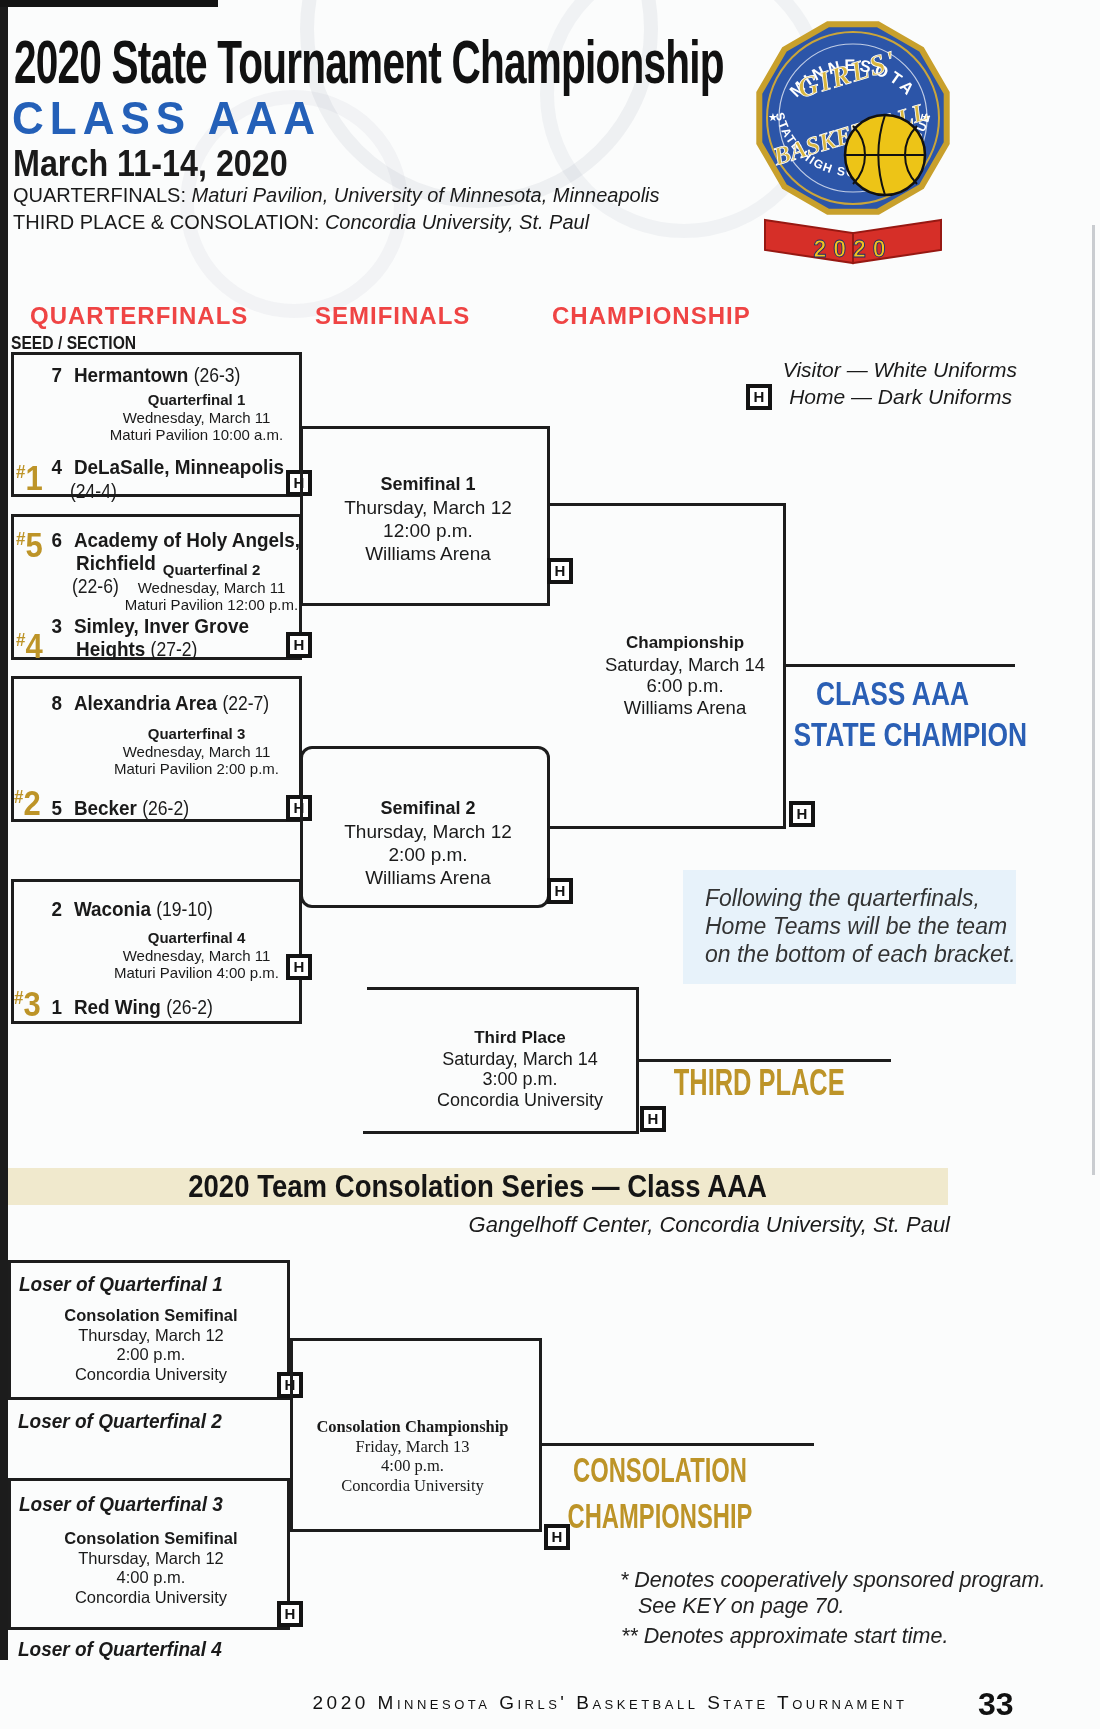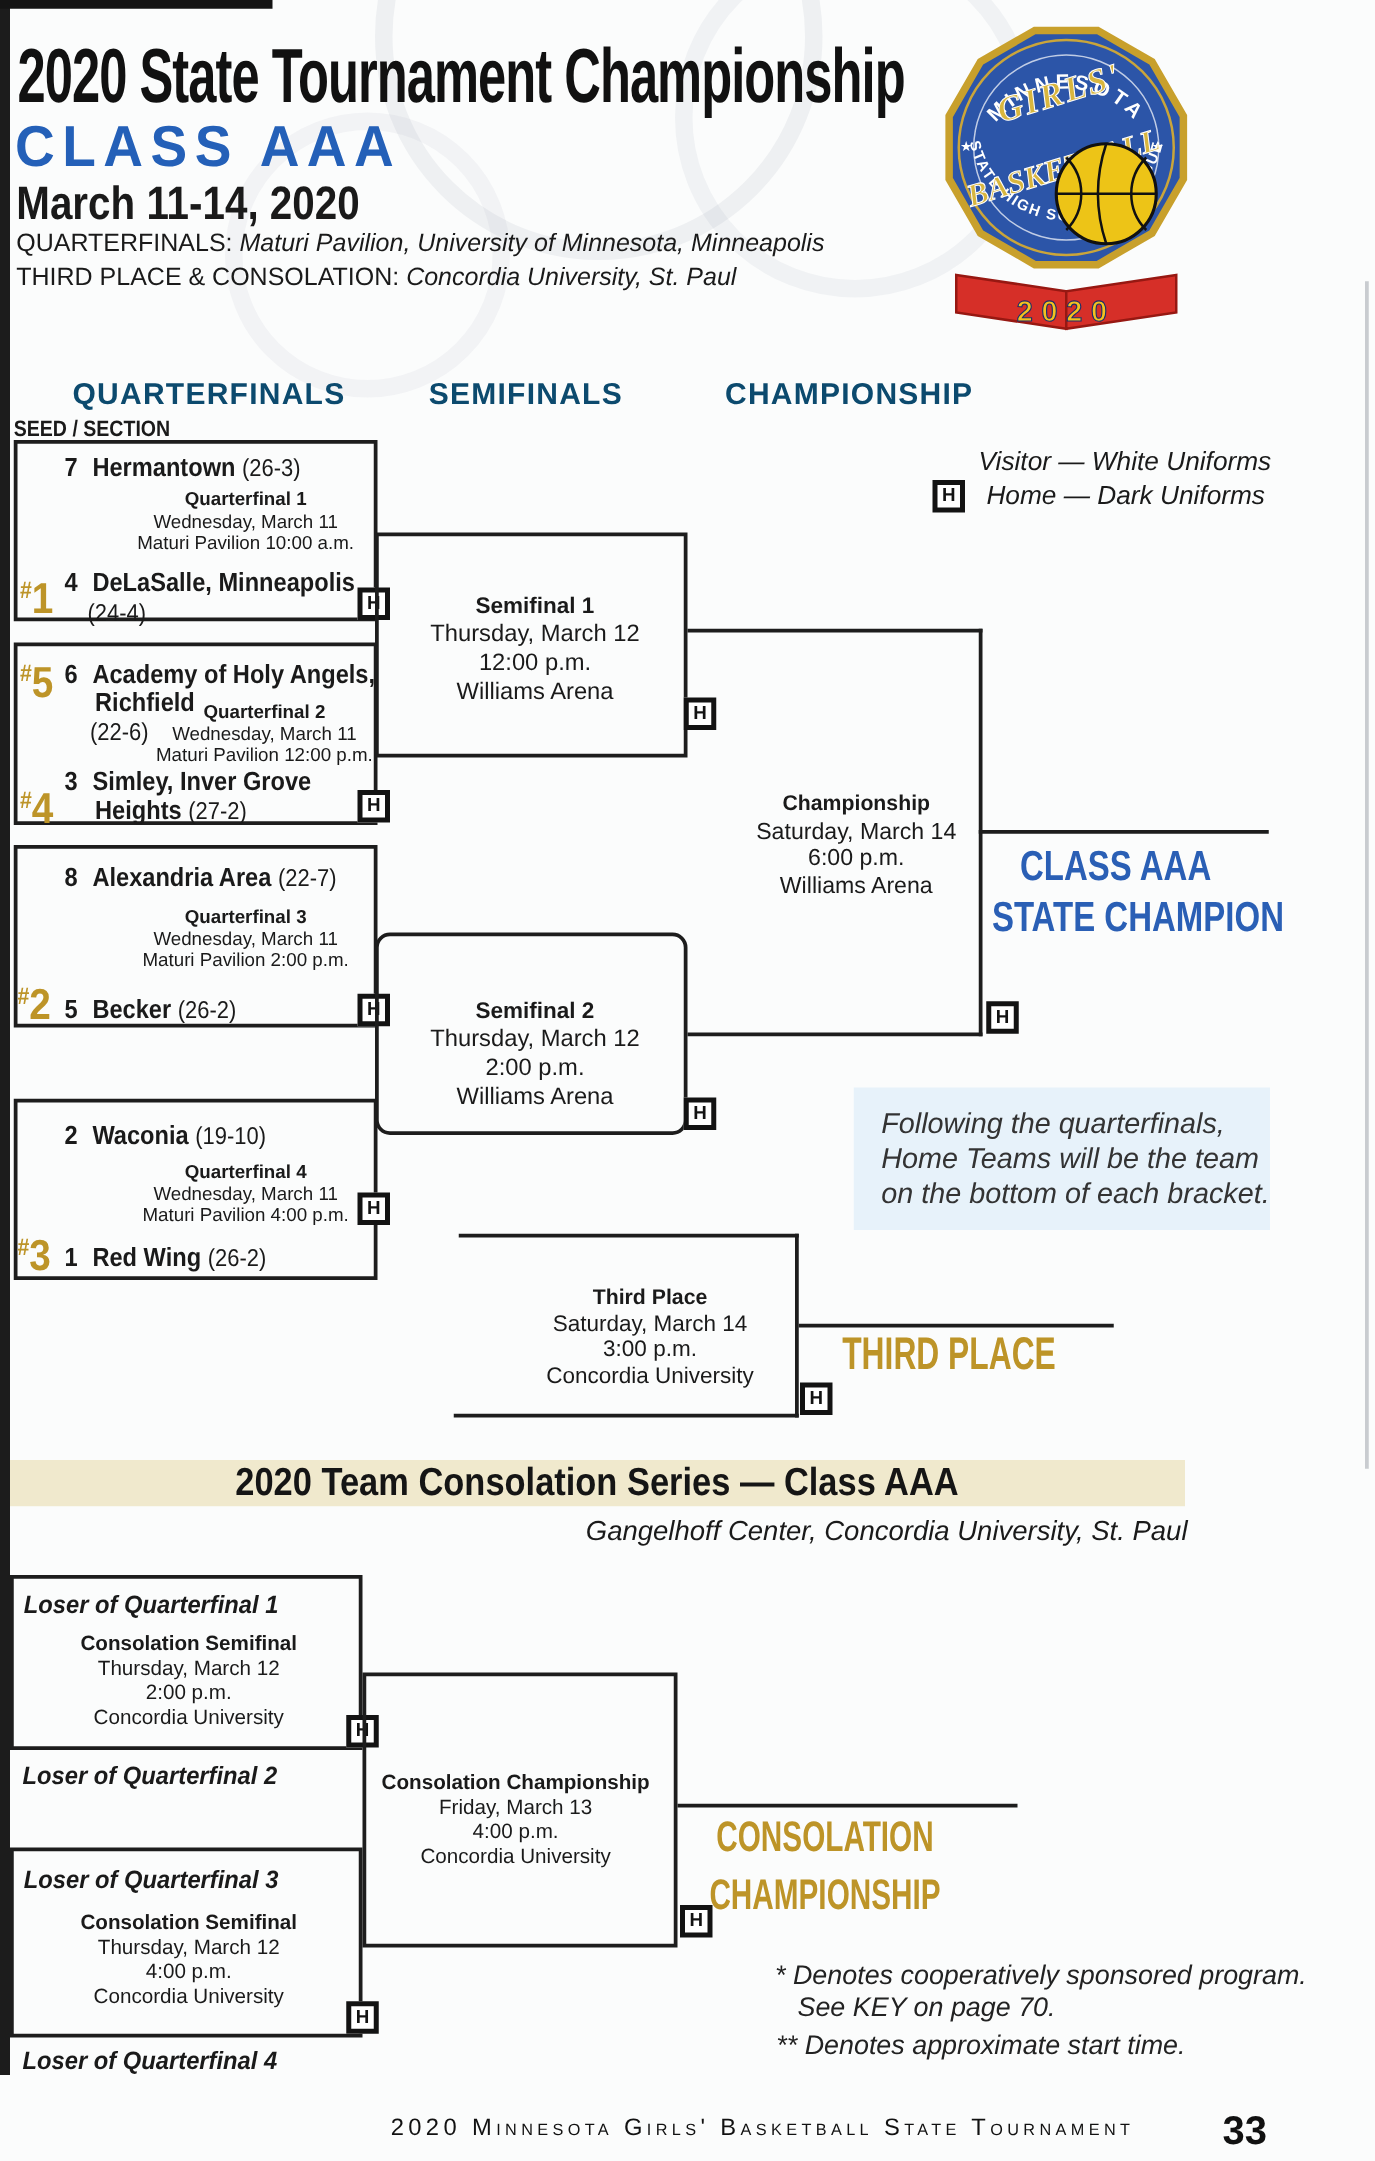--- a/index.html
+++ b/index.html
@@ -13,21 +13,21 @@
   .hmark{position:absolute;width:26px;height:26px;box-sizing:border-box;border:4px solid #131313;
          background:#fff;color:#131313;font-weight:700;font-size:15px;line-height:17px;text-align:center;}
   .title{position:absolute;font-size:52px;font-weight:700;letter-spacing:-1px;white-space:nowrap;
          transform:scale(0.78,1.18);transform-origin:0 0;color:#111;}
   .classlbl{position:absolute;font-size:44px;font-weight:700;letter-spacing:6px;color:#2460b8;
          transform:scale(1,1.05);transform-origin:0 0;white-space:nowrap;}
   .dates{position:absolute;font-size:34px;font-weight:700;transform:scale(0.95,1.1);transform-origin:0 0;white-space:nowrap;}
   .venueline{position:absolute;font-size:20px;white-space:nowrap;}
   .venueline b{font-weight:400;font-style:normal;}
   .venueline i{font-style:italic;}
-  .goldhead{position:absolute;color:#0c4a6e;font-weight:700;font-size:24px;letter-spacing:1px;white-space:nowrap;margin-left:28px;}
+  .goldhead{position:absolute;color:#ef4444;font-weight:700;font-size:24px;letter-spacing:1px;white-space:nowrap;}
   .seedsec{position:absolute;font-size:17px;font-weight:700;transform:scale(0.92,1.05);transform-origin:0 0;white-space:nowrap;}
   .legend{position:absolute;font-style:italic;font-size:21px;text-align:right;white-space:nowrap;}
   .team{position:absolute;font-size:21px;font-weight:700;white-space:nowrap;transform:scaleX(0.9);transform-origin:0 50%;}
   .team .seed{display:inline-block;width:24px;text-align:center;margin-right:7px;}
   .team .rec{font-weight:400;font-size:19.5px;}
   .ginfo{position:absolute;text-align:center;font-size:15px;line-height:17.5px;}
   .ginfo .t{font-weight:700;}
   .sfinfo{position:absolute;text-align:center;font-size:19px;line-height:23px;}
   .sfinfo .t{font-weight:700;font-size:18px;}
   .minfo{position:absolute;text-align:center;font-size:18px;line-height:20.5px;}
@@ -274,21 +274,21 @@
     <div class="cinfo" style="left:20px;top:48px;width:240px;">
       <div class="t">Consolation Semifinal</div>
       <div>Thursday, March 12</div>
       <div>4:00 p.m.</div>
       <div>Concordia University</div>
     </div>
   </div>
   <div class="hmark" style="left:277px;top:1601px;">H</div>
   <div class="entrant" style="left:18px;top:1638px;">Loser of Quarterfinal 4</div>
 
-  <div class="box" style="left:290px;top:1338px;width:252px;height:220px;">
+  <div class="box" style="left:290px;top:1338px;width:252px;height:194px;font-family:Liberation Serif, serif;">
     <div class="cinfo" style="left:2px;top:76px;width:235px;">
       <div class="t">Consolation Championship</div>
       <div>Friday, March 13</div>
       <div>4:00 p.m.</div>
       <div>Concordia University</div>
     </div>
   </div>
   <div class="hline" style="left:542px;top:1443px;width:272px;"></div>
   <div class="hmark" style="left:544px;top:1524px;">H</div>
   <div class="goldbig" style="left:545px;top:1448px;width:230px;font-size:29px;line-height:39px;">

